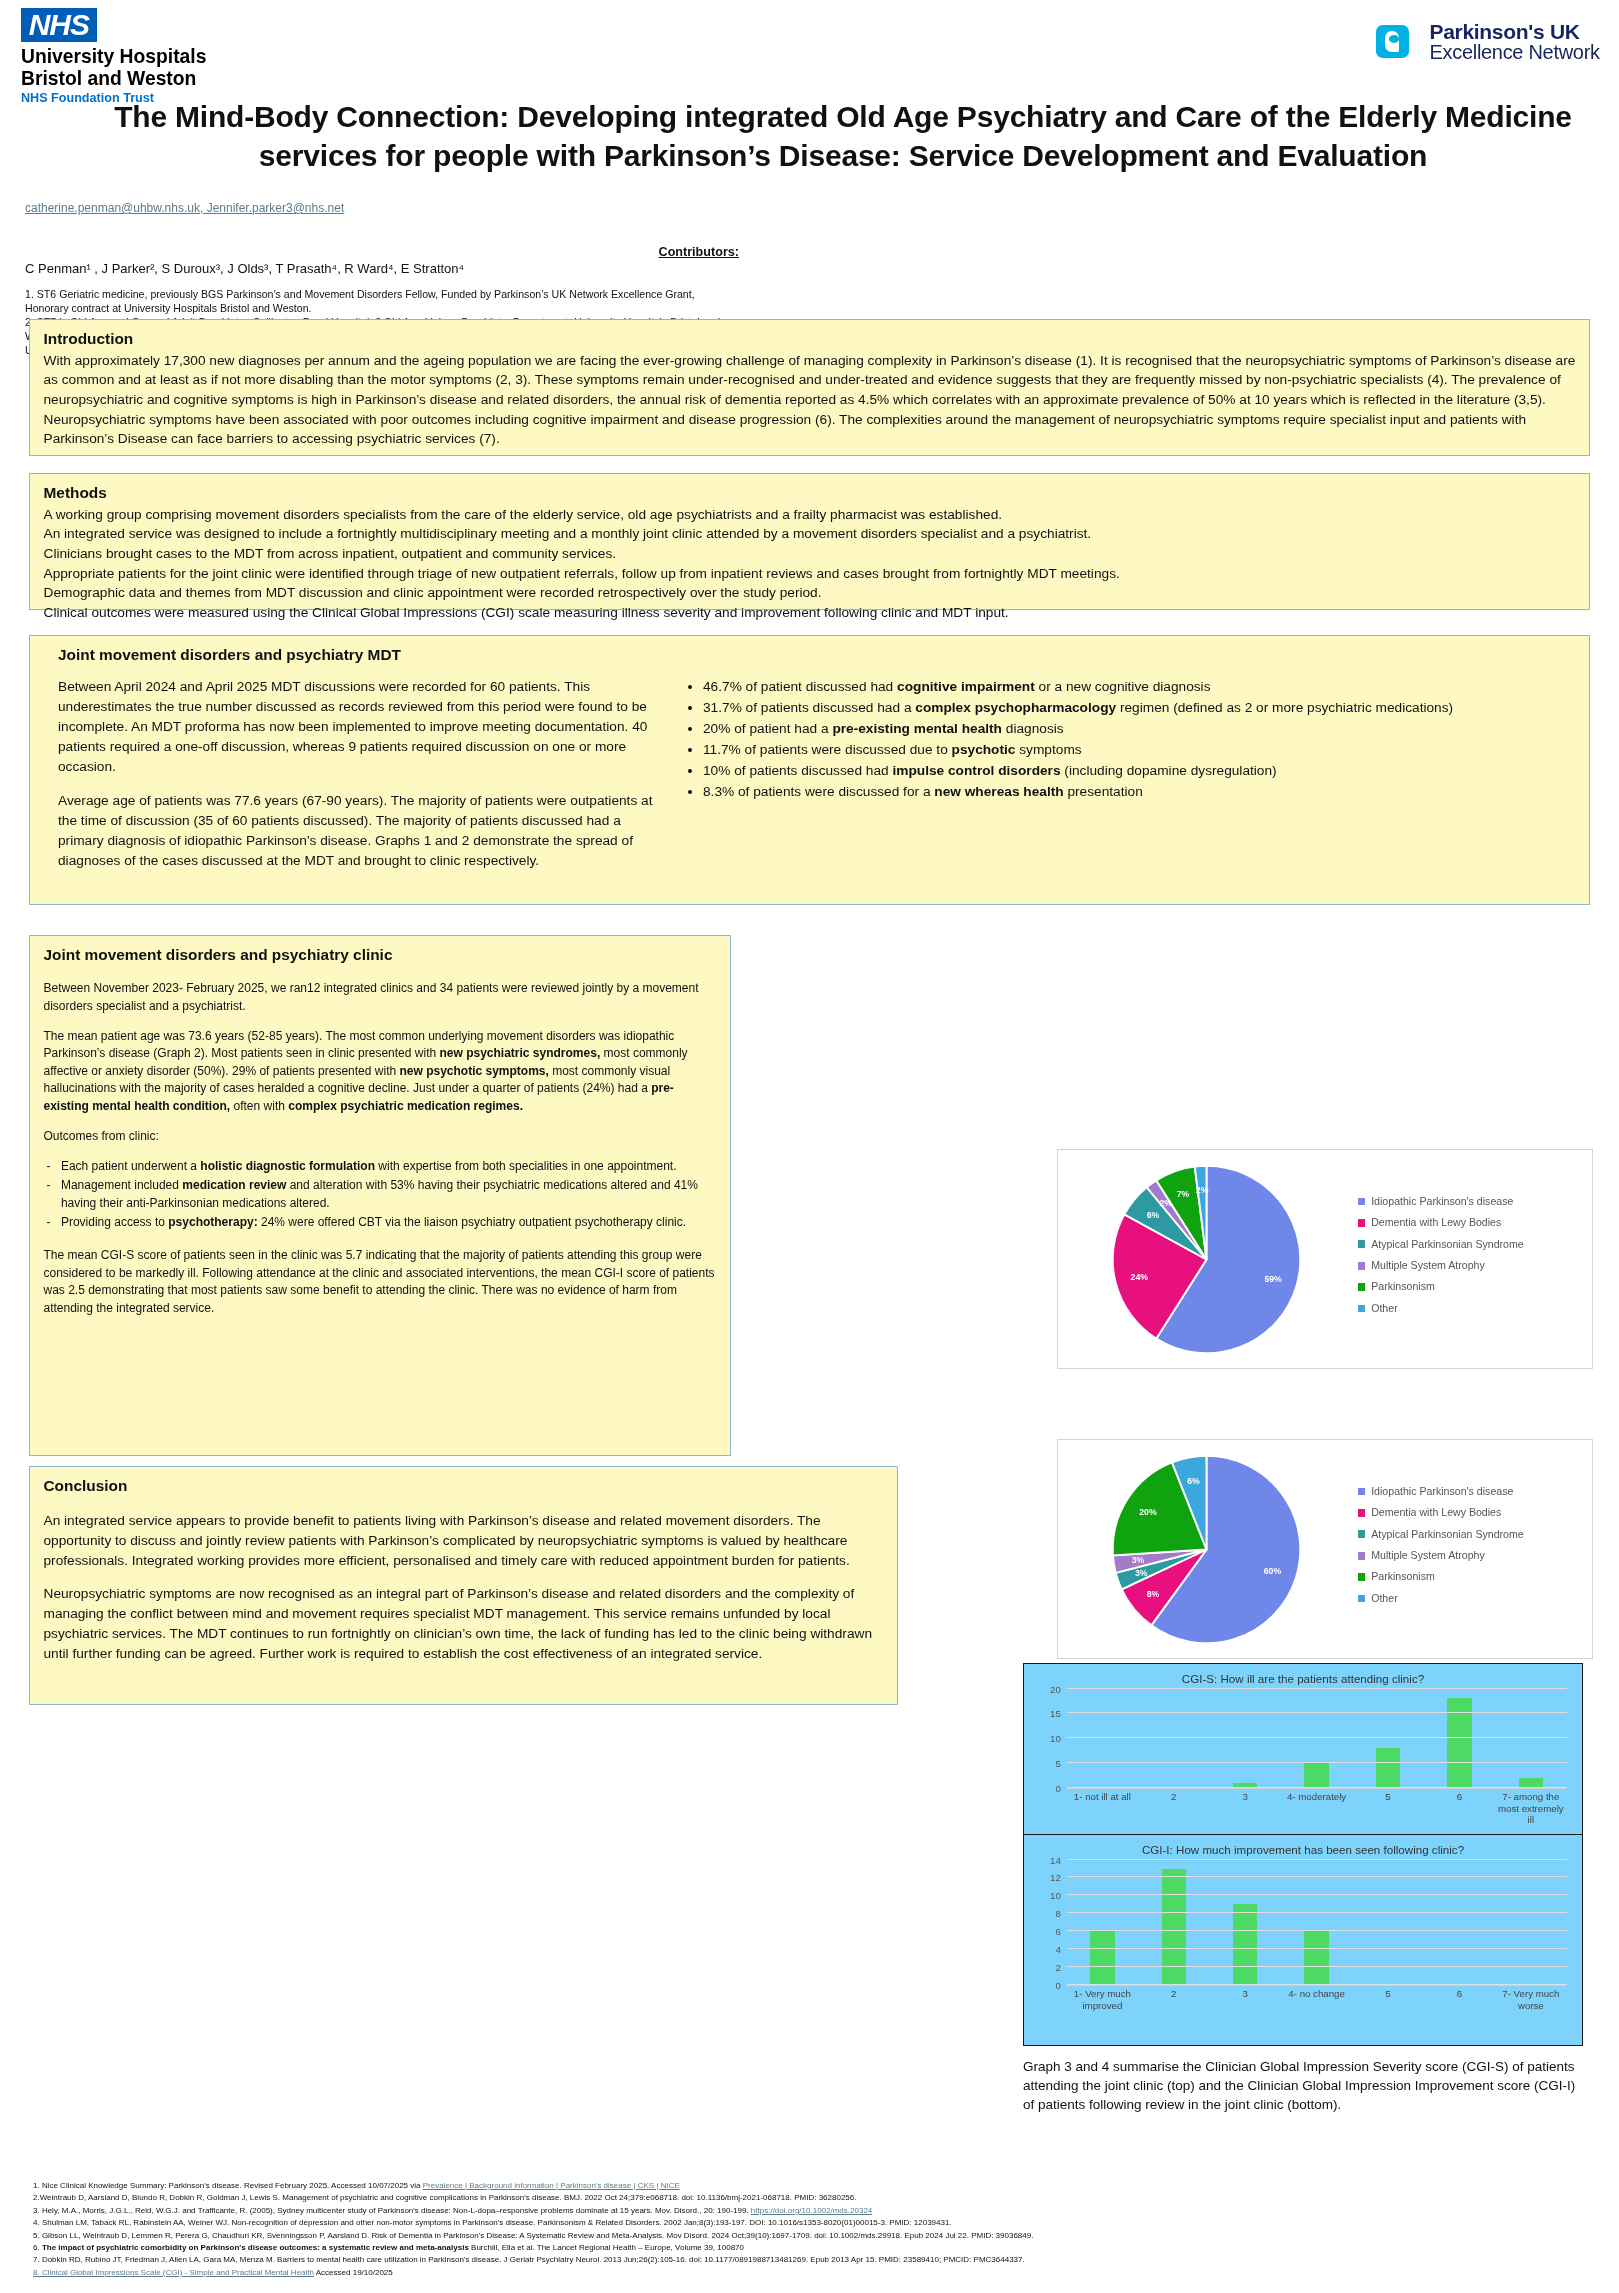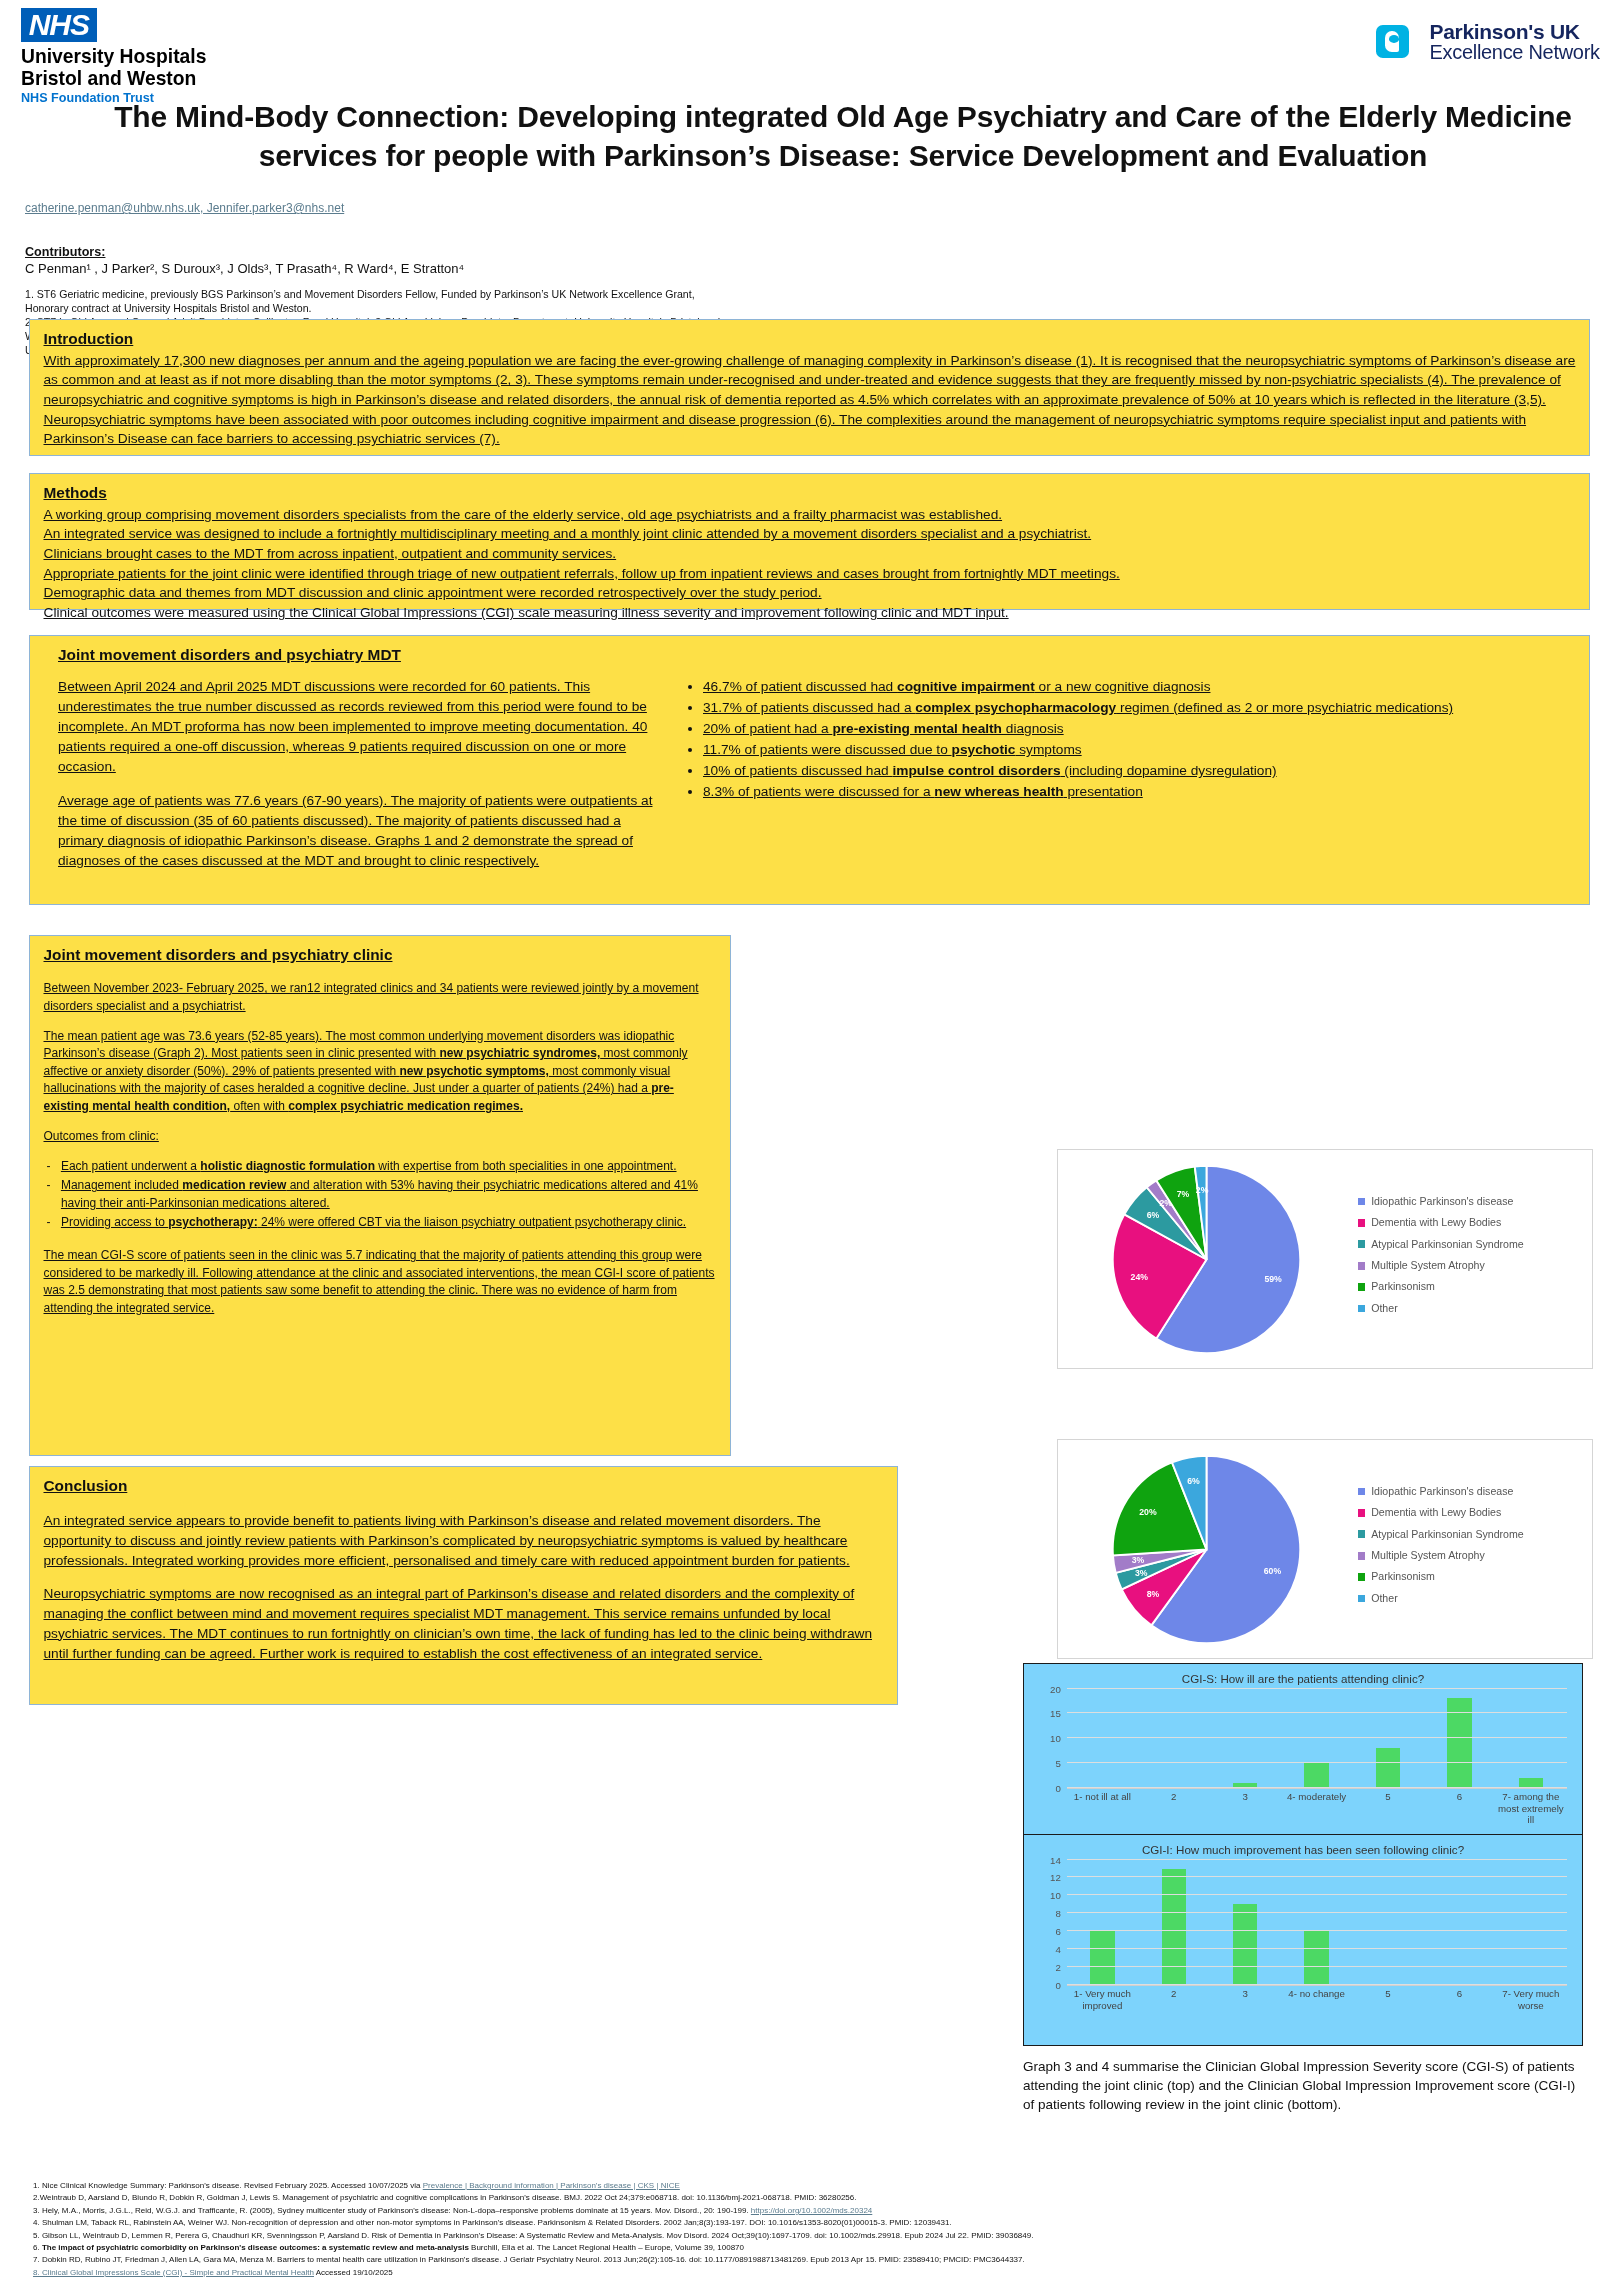--- a/index.html
+++ b/index.html
@@ -45,29 +45,28 @@
     position: absolute; left: 106px; right: 39px; top: 97px;
     text-align: center; font-size: 30px; font-weight: bold; line-height: 1.30;
     color: #111; letter-spacing: -0.2px;
   }
 
   .emails {
     position: absolute; left: 25px; top: 201px;
     font-size: 12px; color: #5B7C8E; text-decoration: underline;
   }
   .contrib-block { position: absolute; left: 25px; top: 245px; width: 714px; }
-  .contrib-head { font-size: 12.6px; font-weight: bold; text-decoration: underline; }
+  .contrib-head { font-size: 12.6px; font-weight: bold; text-decoration: underline; text-align: right; }
   .contrib-names { font-size: 13px; margin-top: 1.9px; }
   .affil { font-size: 10.6px; line-height: 1.30; margin-top: 12.6px; }
 
   
   .box {
-    position: absolute; border: 1.4px solid #8EB4D6; background: #fde047;
+    position: absolute; border: 1.4px solid #8EB4D6; background: #fef9c3;
     padding: 9.7px 13.5px 11.6px 13.5px;
-    text-decoration: underline;
   }
   .box h2 { font-size: 15.4px; font-weight: bold; margin-bottom: 2.9px; }
   .body-text { font-size: 13.7px; line-height: 1.44; text-align: left; }
   .spacer { height: 13.5px; }
 
   #intro-box { left: 29px; top: 319px; width: 1561px; height: 137px; }
   #methods-box { left: 29px; top: 473px; width: 1561px; height: 137px; }
   #mdt-box { left: 29px; top: 635px; width: 1561px; height: 270px; padding-left: 28px; }
   #clinic-box { left: 29px; top: 927px; width: 702px; height: 521px; margin-top: 8px; }
   #conclusion-box { left: 29px; top: 1466px; width: 869px; height: 239px; }

